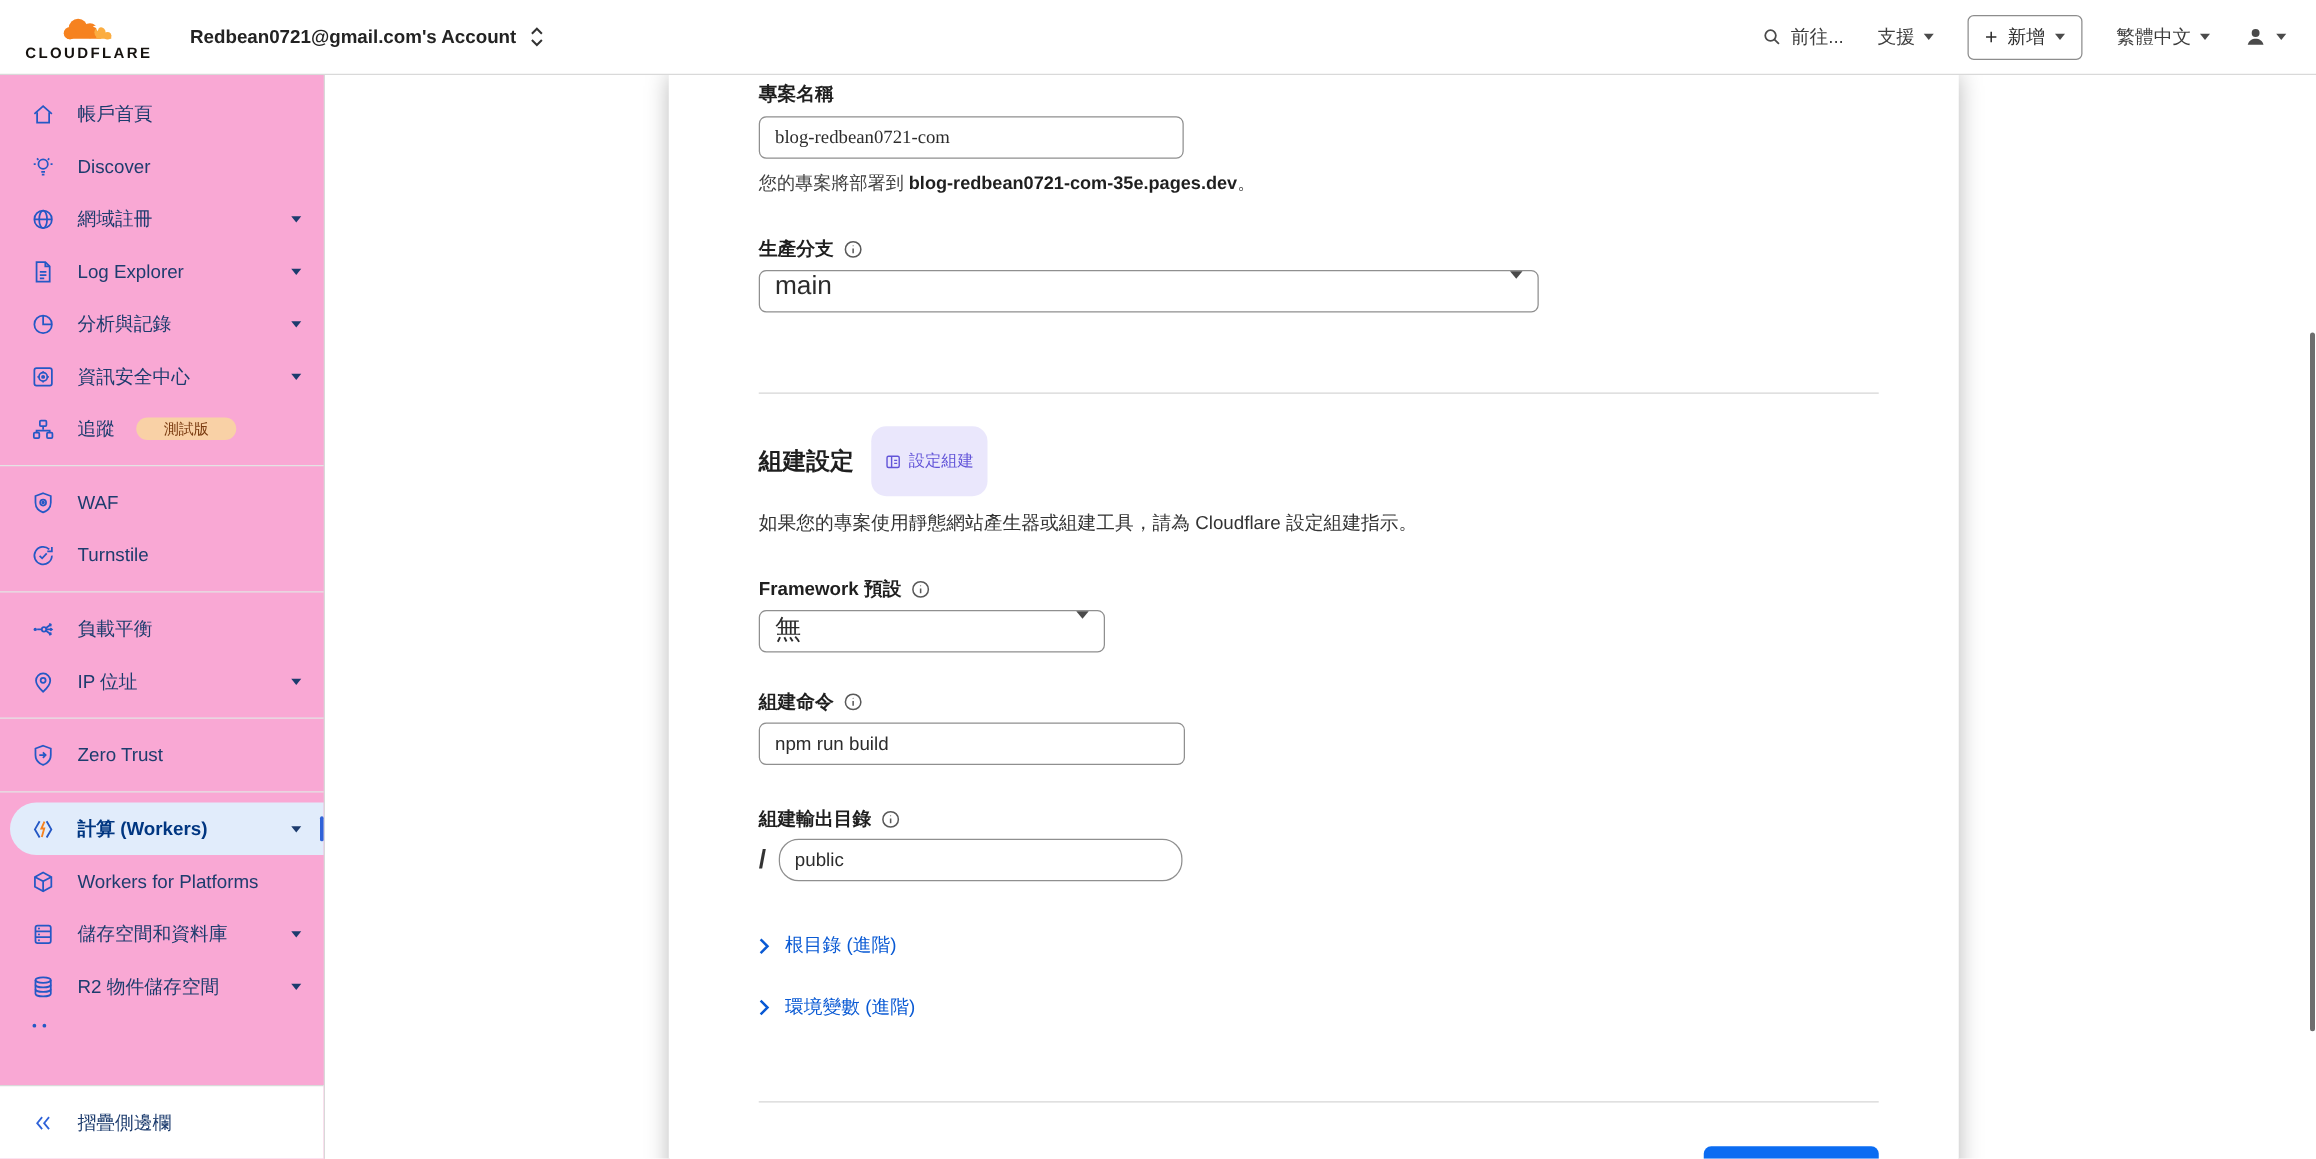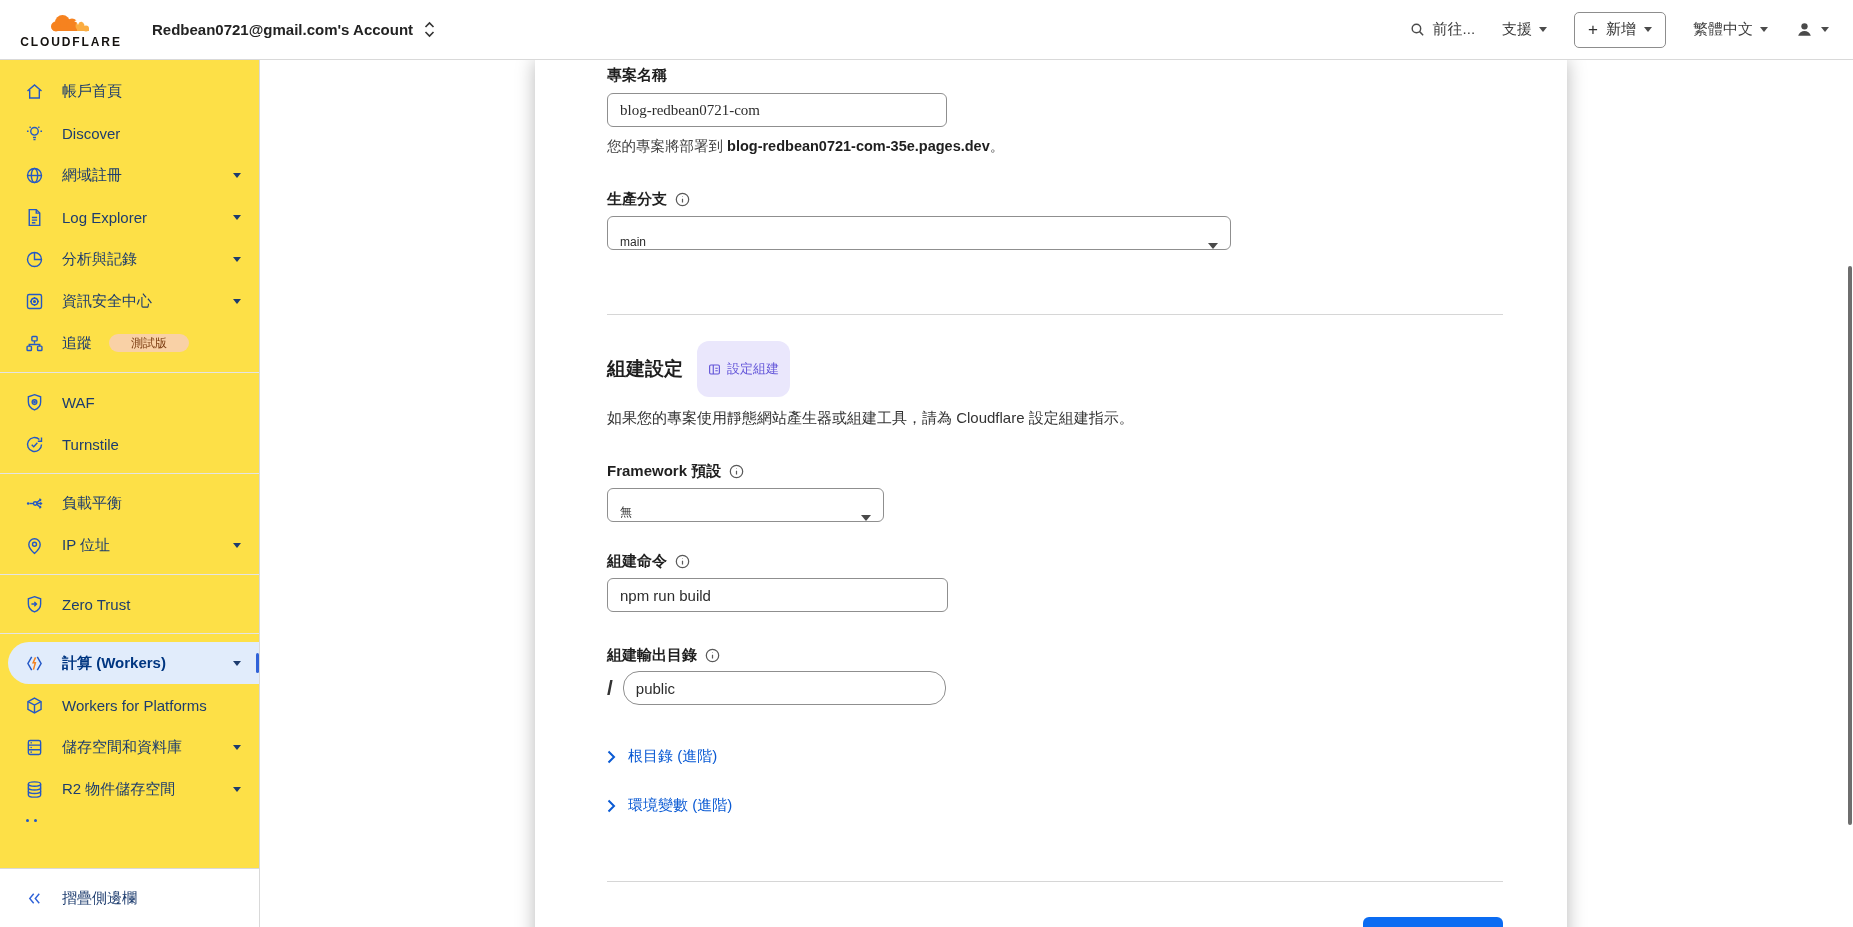--- a/index.html
+++ b/index.html
@@ -15,21 +15,21 @@
   .logo-text{font-size:12px;font-weight:bold;letter-spacing:1.9px;color:#15120f;margin-top:0;white-space:nowrap}
   .account{margin-left:26px;display:flex;align-items:center;gap:10px;font-size:15px;font-weight:600;color:#232323;cursor:pointer}
   .header-right{margin-left:auto;display:flex;align-items:center;gap:27px}
   .hitem{display:flex;align-items:center;gap:7px;font-size:15px;color:#3d3d3d;cursor:pointer;white-space:nowrap}
   .caret-down{width:0;height:0;border-left:4.5px solid transparent;border-right:4.5px solid transparent;border-top:5.5px solid #4b4b4b}
   .add-btn{border:1px solid #8d8d8d;border-radius:5px;height:34px;display:flex;align-items:center;gap:8px;
            padding:0 13px;font-size:15px;color:#2e2e2e;background:#fff;cursor:pointer}
   .plus{font-size:17px;line-height:1;color:#2e2e2e;font-weight:400}
 
   
-  .sidebar{position:absolute;top:60px;left:0;bottom:0;width:260px;background:#fde047;
+  .sidebar{position:absolute;top:60px;left:0;bottom:0;width:260px;background:#f9a8d4;
            border-right:1px solid #d9d9d9;box-sizing:border-box;padding-top:10px;overflow:hidden;z-index:20}
   .nav-item{height:42px;display:flex;align-items:center;gap:17px;padding:0 16px 0 24px;
             font-size:15px;color:#1d3c6e;cursor:pointer;position:relative;white-space:nowrap}
   .nav-icon{width:21px;height:21px;flex:none}
   .nav-icon svg{width:21px;height:21px}
   .nav-label{flex:0 1 auto}
   .nav-spacer{flex:1}
   .nav-caret{width:0;height:0;border-left:4.5px solid transparent;border-right:4.5px solid transparent;
              border-top:5.5px solid #1d3c6e;margin-right:2px}
   .nav-divider{height:1px;background:#e4e4e4;margin:8px 0}
@@ -48,22 +48,22 @@
 
   
   .main{position:absolute;left:260px;top:60px;right:0;bottom:0;background:#fff;overflow:hidden;z-index:1}
   .card{position:absolute;left:275px;top:0;width:1032px;height:1200px;background:#fff;
         box-shadow:0 0 18px rgba(0,0,0,0.28)}
   .content{padding:2px 64px 0 72px;box-sizing:border-box}
   .field-label{display:flex;align-items:center;gap:8px;font-size:15px;font-weight:bold;color:#1f1f1f}
   .info-icon{width:15px;height:15px;flex:none;cursor:pointer}
   .text-input{height:34px;border:1px solid #8f8f8f;border-radius:6px;padding:0 12px;font-size:15px;
               color:#2c2c2c;box-sizing:border-box;background:#fff;font-family:inherit;display:block}
-  .select{height:34px;border:1px solid #8f8f8f;border-radius:6px;display:flex;align-items:flex-end;
-          justify-content:space-between;padding:0 12px;font-size:12px;color:#2c2c2c;
+  .select{height:34px;border:1px solid #8f8f8f;border-radius:6px;display:flex;align-items:flex-start;
+          justify-content:space-between;padding:0 12px;font-size:21px;color:#2c2c2c;
           box-sizing:border-box;background:#fff;cursor:pointer}
   .sel-caret{width:0;height:0;border-left:5px solid transparent;border-right:5px solid transparent;
              border-top:6px solid #4a4a4a}
   .help{font-size:14.5px;color:#3f3f3f;margin-top:10px}
   .help b{color:#1f1f1f}
   .divider{height:1px;background:#d6d6d6}
   .section-title-row{display:flex;align-items:center;gap:14px;margin-top:26px}
   .section-title{font-size:19px;font-weight:bold;color:#1f1f1f}
   .pill{background:#eae7fc;color:#6254d8;border-radius:12px;height:24px;display:flex;align-items:center;
         gap:6px;padding:16px 11px;font-size:13px;cursor:pointer}

